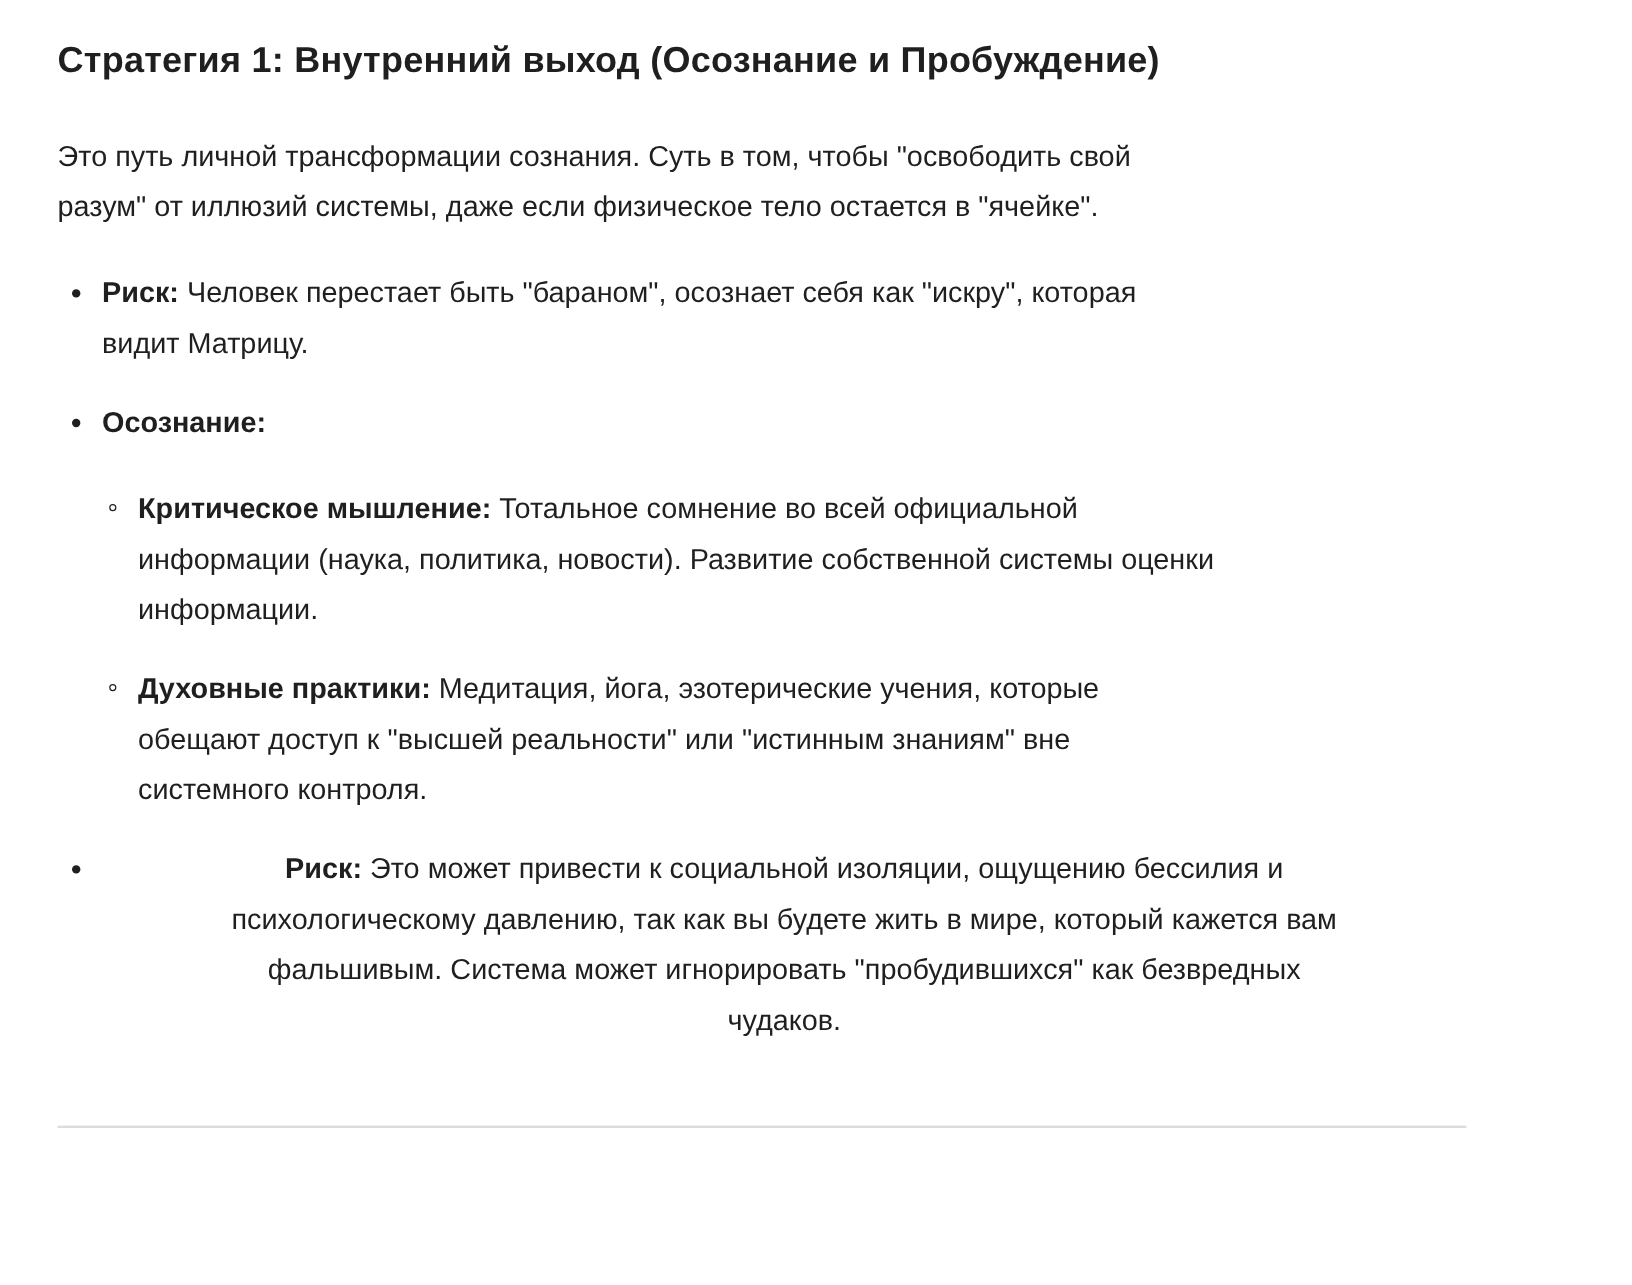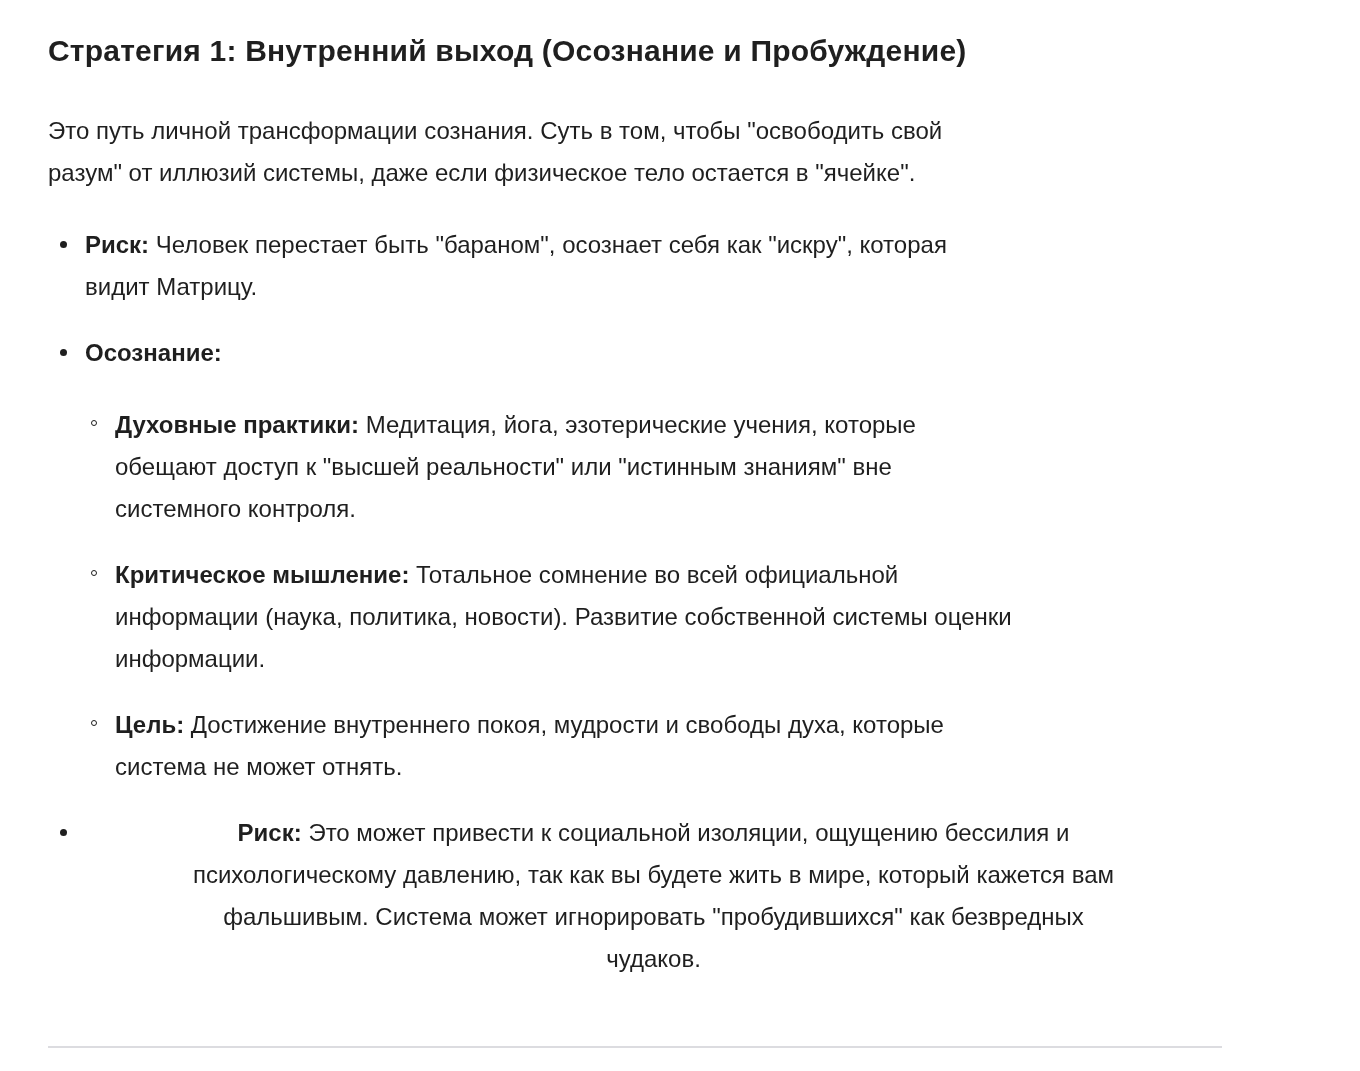--- a/index.html
+++ b/index.html
@@ -100,30 +100,28 @@
 разум" от иллюзий системы, даже если физическое тело остается в "ячейке".</p>
 
   <ul class="main">
 
     <li><span class="dot"></span><span class="li-text"><strong class="term">Риск:</strong> <span class="body-text">Человек перестает быть "бараном", осознает себя как "искру", которая
 видит Матрицу.</span></span></li>
 
     <li><span class="dot"></span><span class="li-text"><strong class="term">Осознание:</strong></span>
       <ul class="sub">
 
+        <li><span class="ring"></span><span class="li-text"><strong class="term">Критическое мышление:</strong> <span class="body-text">Тотальное сомнение во всей официальной
+информации (наука, политика, новости). Развитие собственной системы оценки
+информации.</span></span></li>
+
         <li><span class="ring"></span><span class="li-text"><strong class="term">Духовные практики:</strong> <span class="body-text">Медитация, йога, эзотерические учения, которые
 обещают доступ к "высшей реальности" или "истинным знаниям" вне
 системного контроля.</span></span></li>
 
-        <li><span class="ring"></span><span class="li-text"><strong class="term">Критическое мышление:</strong> <span class="body-text">Тотальное сомнение во всей официальной
-информации (наука, политика, новости). Развитие собственной системы оценки
-информации.</span></span></li>
-
-        <li><span class="ring"></span><span class="li-text"><strong class="term">Цель:</strong> <span class="body-text">Достижение внутреннего покоя, мудрости и свободы духа, которые
-система не может отнять.</span></span></li>
 
       </ul>
     </li>
 
     <li><span class="dot"></span><span class="li-text"><strong class="term">Риск:</strong> <span class="body-text">Это может привести к социальной изоляции, ощущению бессилия и
 психологическому давлению, так как вы будете жить в мире, который кажется вам
 фальшивым. Система может игнорировать "пробудившихся" как безвредных
 чудаков.</span></span></li>
 
   </ul>

